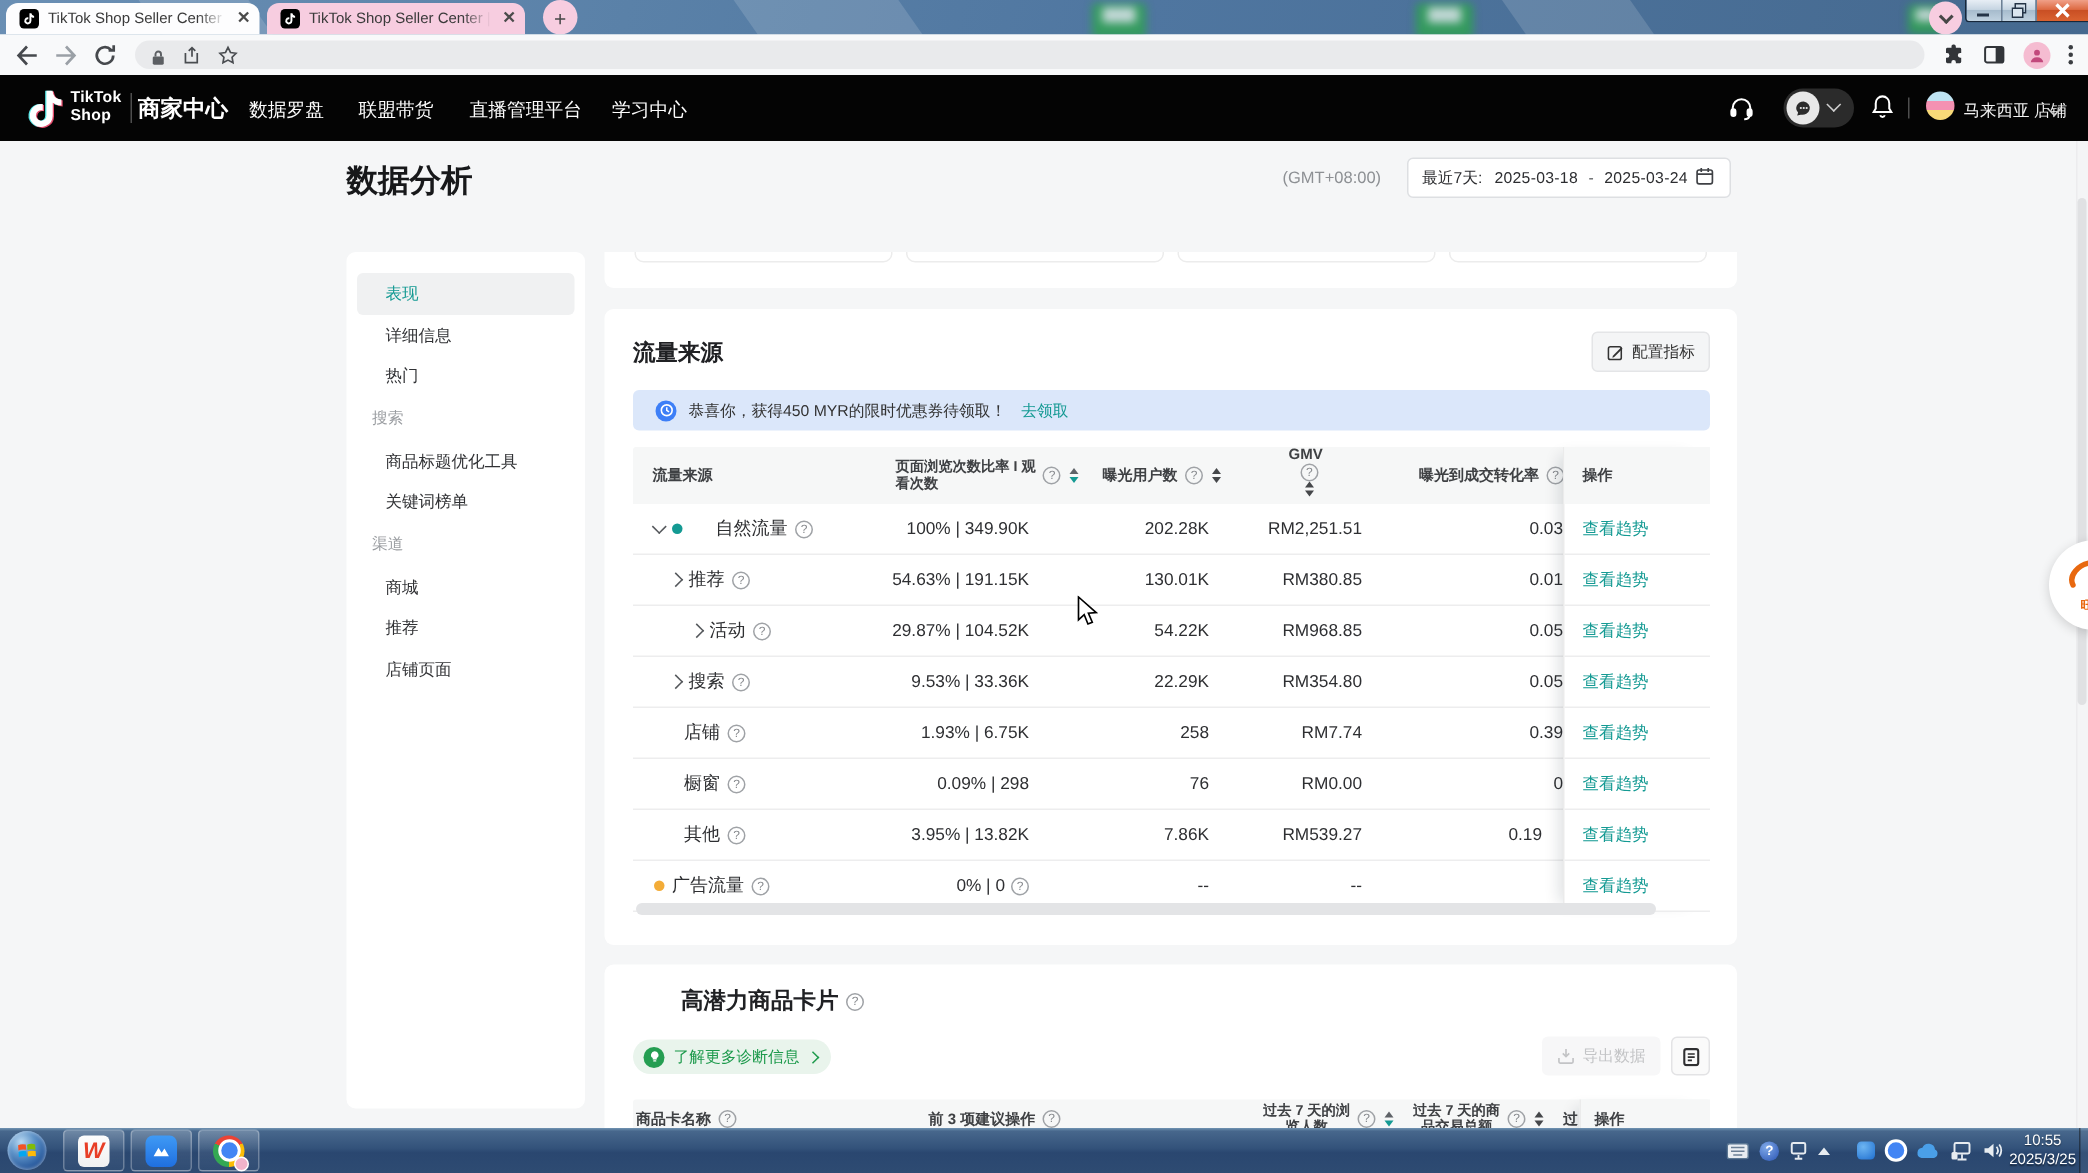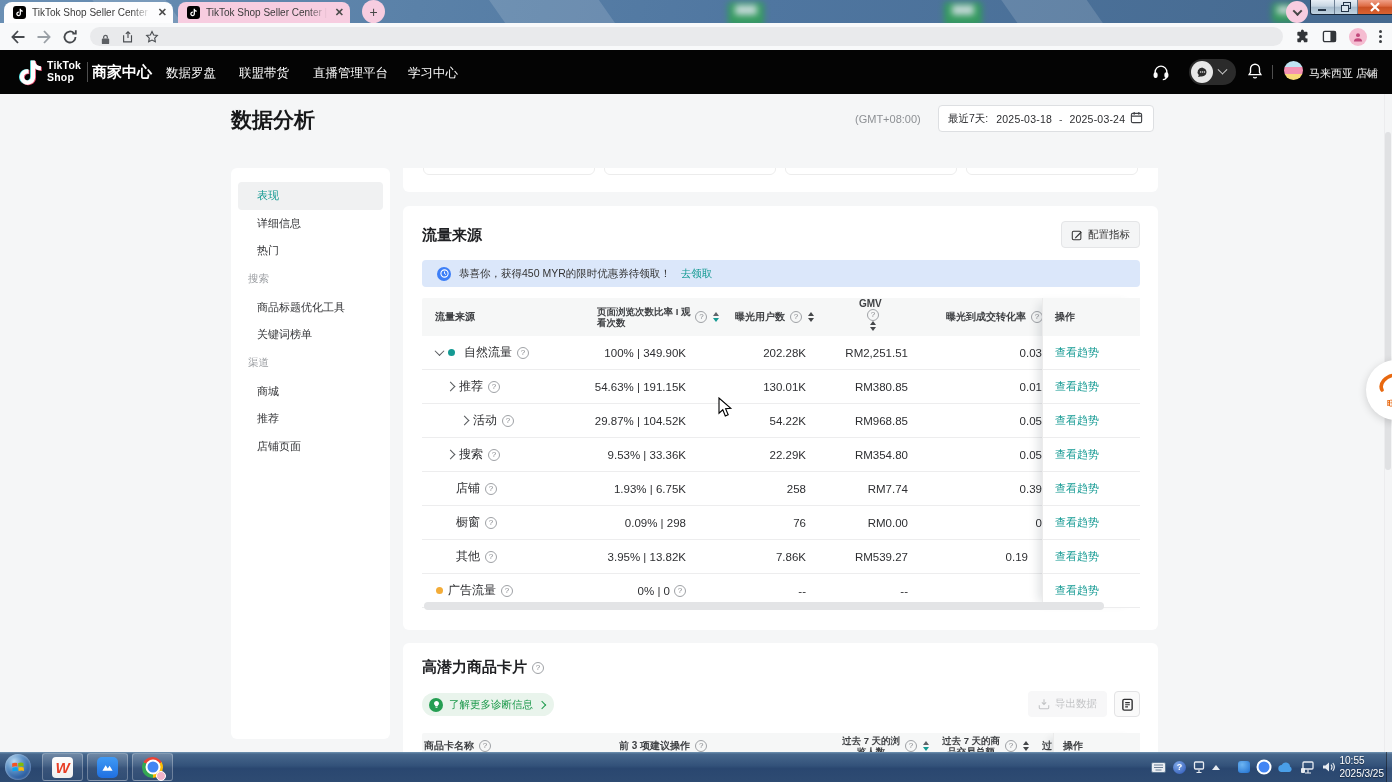--- a/index.html
+++ b/index.html
@@ -148,21 +148,21 @@
   .taskbtn { position:absolute; top:1px; width:41px; height:28px; border-radius:3px; background:linear-gradient(rgba(255,255,255,.22), rgba(255,255,255,.08) 50%, rgba(255,255,255,.02));
      border:1px solid rgba(255,255,255,.28); display:flex; align-items:center; justify-content:center; }
   .wps { width:21px; height:21px; border-radius:4px; background:linear-gradient(#fdfdfd,#f0f0f0); display:flex; align-items:center; justify-content:center; font-weight:800; font-size:15px; color:#e83e26; font-style:italic; }
   .blueapp { width:21px; height:21px; border-radius:5px; background:linear-gradient(#3f9af5,#1f6fe0); display:flex; align-items:center; justify-content:center; }
   .chrome { position:relative; width:21px; height:21px; border-radius:50%;
      background:conic-gradient(from -60deg, #ea4335 0 120deg, #fbbc05 0 240deg, #34a853 0 360deg); }
   .chrome::before { content:""; position:absolute; left:50%; top:50%; width:11px; height:11px; transform:translate(-50%,-50%); border-radius:50%; background:#4285f4; border:2px solid #fff; }
   .chrome .badge { position:absolute; right:-3px; bottom:-3px; width:10px; height:10px; border-radius:50%; background:#f1b3ca; border:1px solid #fff; z-index:2; }
   .tray { position:absolute; right:56px; top:0; height:30px; display:flex; align-items:center; }
   .tray .ti { margin-left:7px; display:flex; align-items:center; justify-content:center; }
-  .clock { position:absolute; right:8px; top:2px; text-align:left; color:#fff; font-size:10px; line-height:13px; text-shadow:0 1px 1px rgba(0,0,0,.5); }
+  .clock { position:absolute; right:8px; top:2px; text-align:center; color:#fff; font-size:10px; line-height:13px; text-shadow:0 1px 1px rgba(0,0,0,.5); }
   .showdesk { position:absolute; right:0; top:0; width:6px; height:30px; border-left:1px solid rgba(0,0,0,.45); background:rgba(255,255,255,.06); }
 </style>
 </head>
 <body>
 
 <div class="screen">
 
   <div class="titlebar">
     <div class="streak" style="left:120px; top:-30px; width:60px; height:120px;"></div>
     <div class="streak" style="left:520px; top:-40px; width:90px; height:140px;"></div>
@@ -410,21 +410,21 @@
           </div>
           <div class="cell hgroup" style="left: 524px;">
             <div>曝光到成交转化率</div>
             <div class="qmark">?</div>
           </div>
         </div>
         <div class="trow">
           <div class="cell" style="left: 14px;">
             <div class="exp down"></div>
             <div class="dot" style="background: rgb(20, 154, 147); margin-left: 5px;"></div>
-            <div style="font-size: 12px; margin: 0px 0px 0px 9px;">自然流量</div>
+            <div style="font-size: 12px; margin: 0px 0px 0px 22px;">自然流量</div>
             <div class="qmark" style="margin-left: 5px;">?</div>
           </div>
           <div class="cell num" style="right: 454px;">100% | 349.90K</div>
           <div class="cell num" style="right: 334px;">202.28K</div>
           <div class="cell num" style="right: 232px;">RM2,251.51</div>
           <div class="cell num" style="right: 98px;">0.03</div>
         </div>
         <div class="trow">
           <div class="cell" style="left: 14px;">
             <div class="exp right" style="margin-left: 11px;"></div>
@@ -508,21 +508,21 @@
           <div class="fcell">查看趋势</div>
           <div class="fcell">查看趋势</div>
           <div class="fcell">查看趋势</div>
           <div class="fcell">查看趋势</div>
         </div>
       </div>
     <div class="hscroll"></div>
   </section>
 
   <section class="card potential">
-    <div class="card-title" style="top:15px;">
+    <div class="card-title" style="top:15px;margin-left:32px;">
       <span>高潜力商品卡片</span>
       <span class="qmark">?</span>
     </div>
     <div class="pill">
       <span class="picon">
         <svg width="9" height="9" viewBox="0 0 10 10">
             <path d="M5 1 a2.7 2.7 0 0 1 1.5 5 v1 h-3 v-1 A2.7 2.7 0 0 1 5 1z" fill="#fff"></path>
             <rect x="3.8" y="7.6" width="2.4" height="1" rx=".5" fill="#fff"></rect>
           </svg>
       </span>

